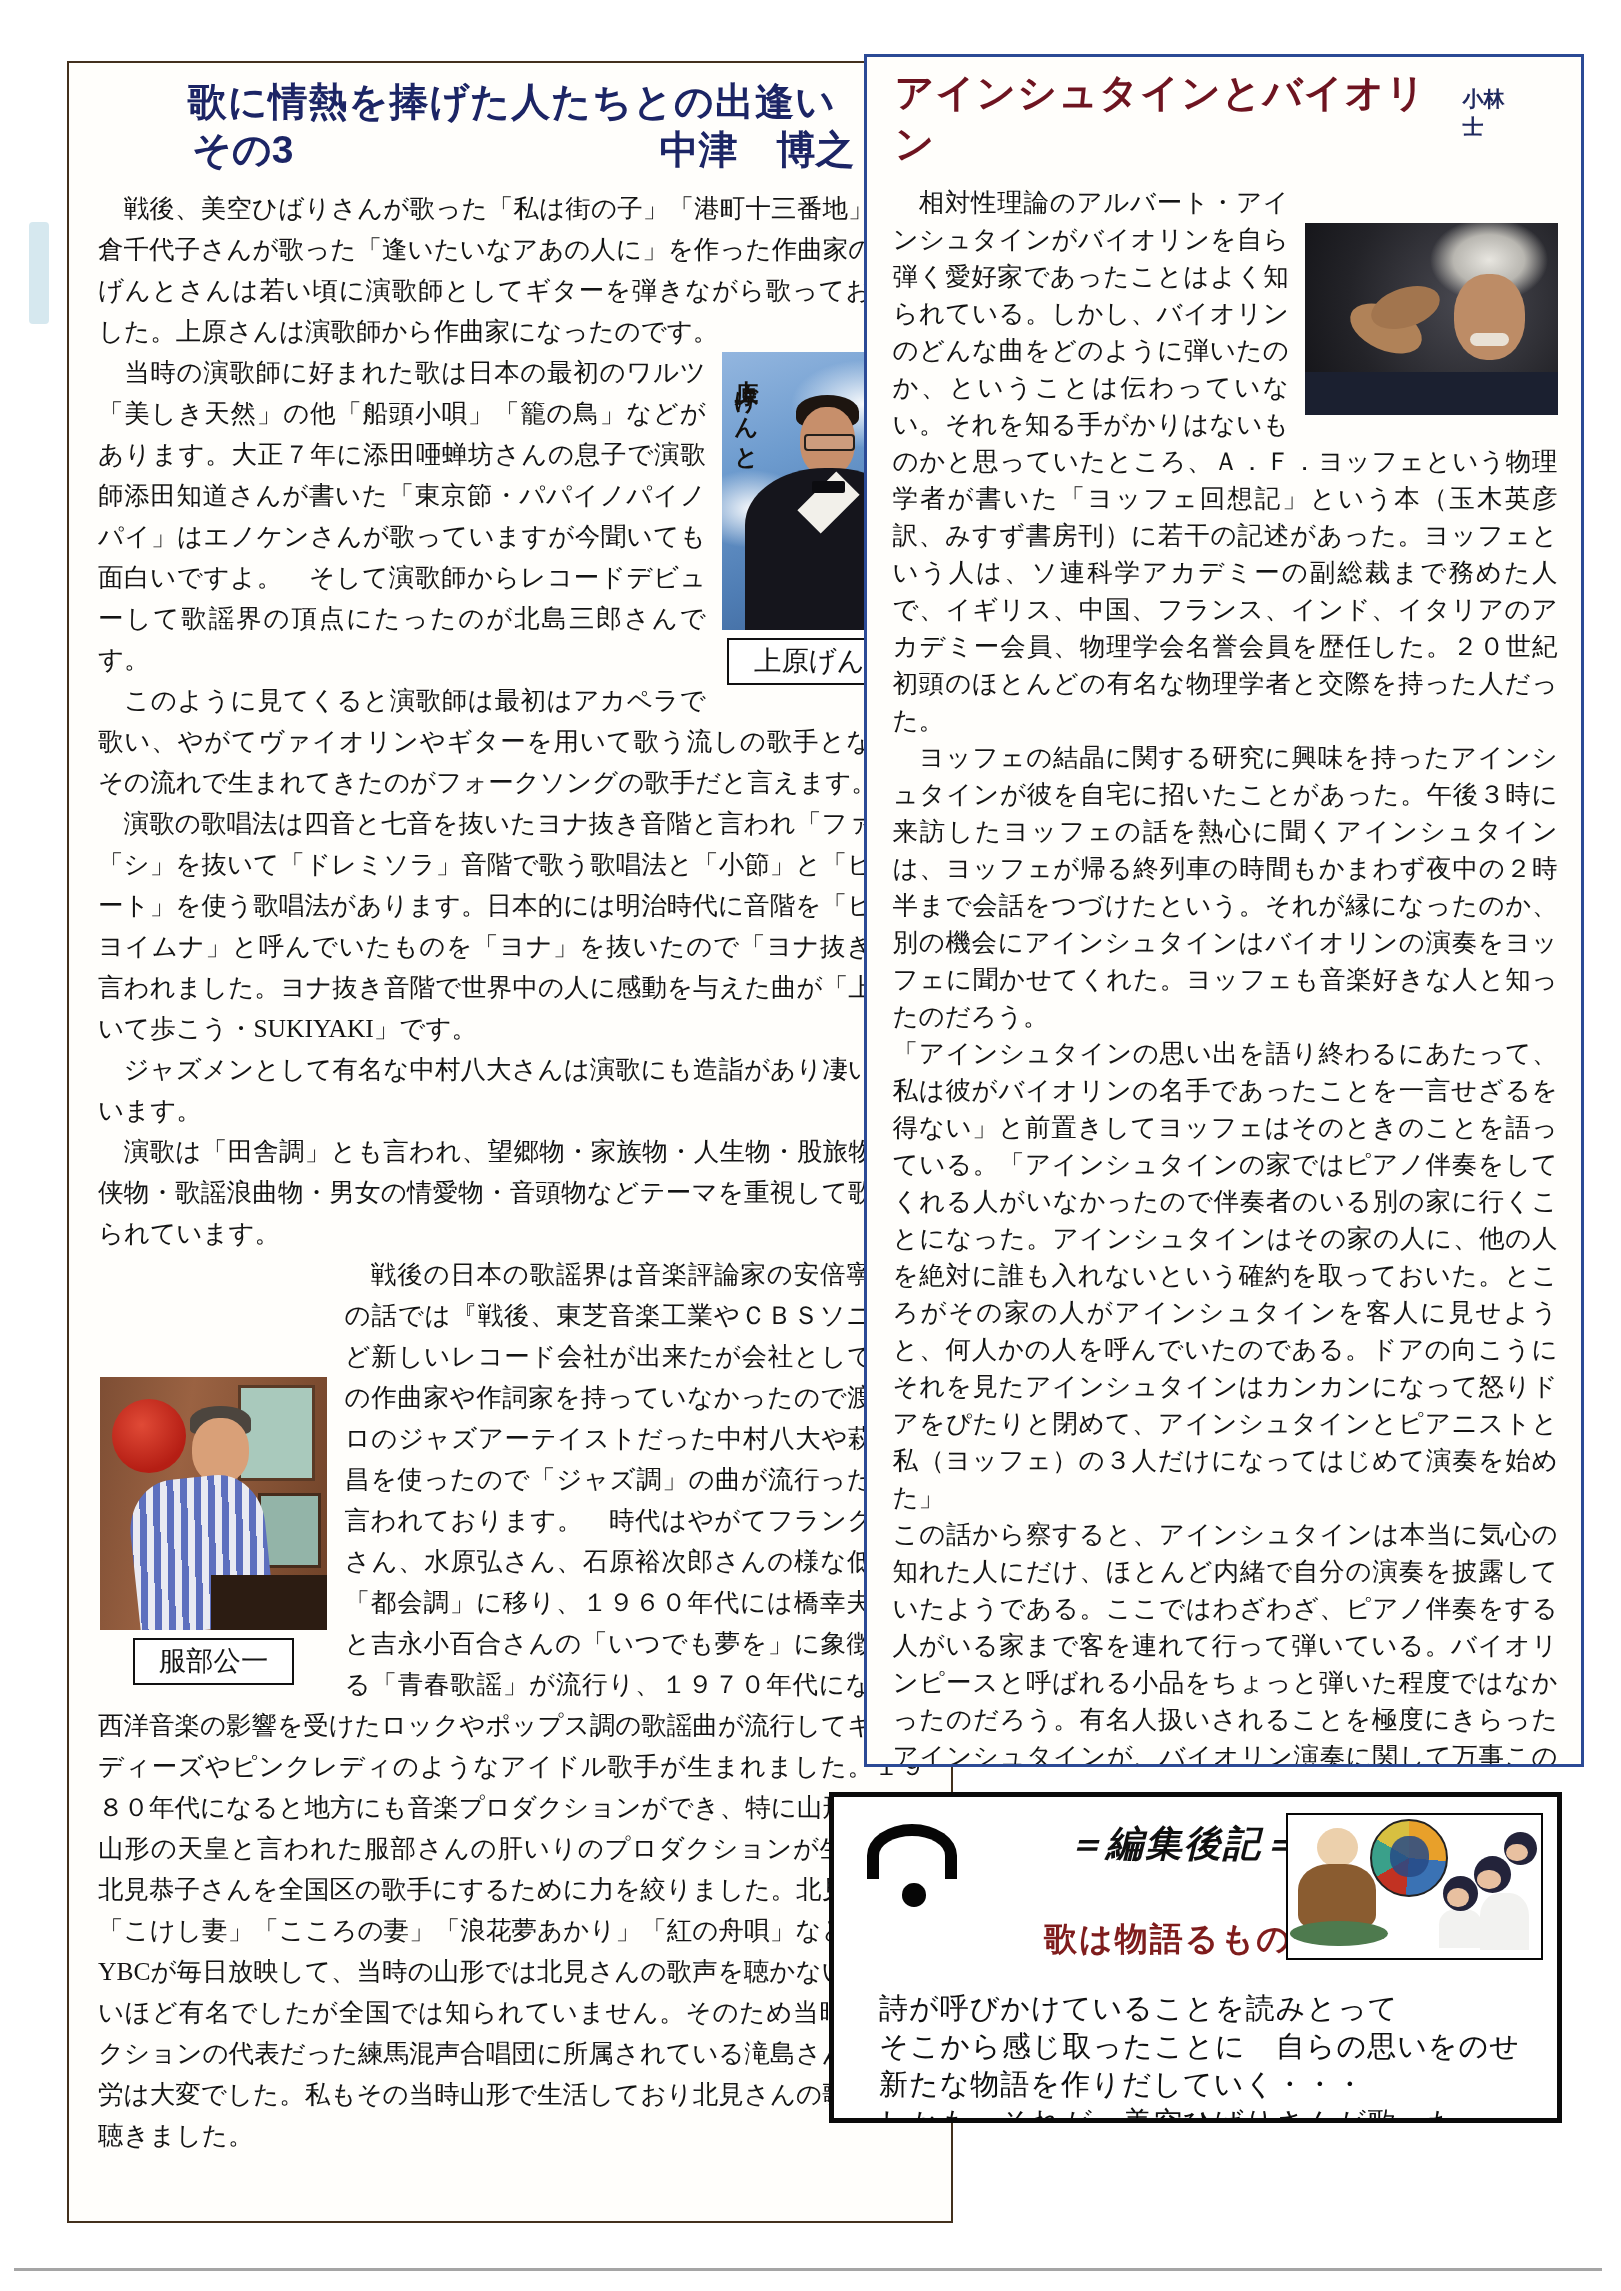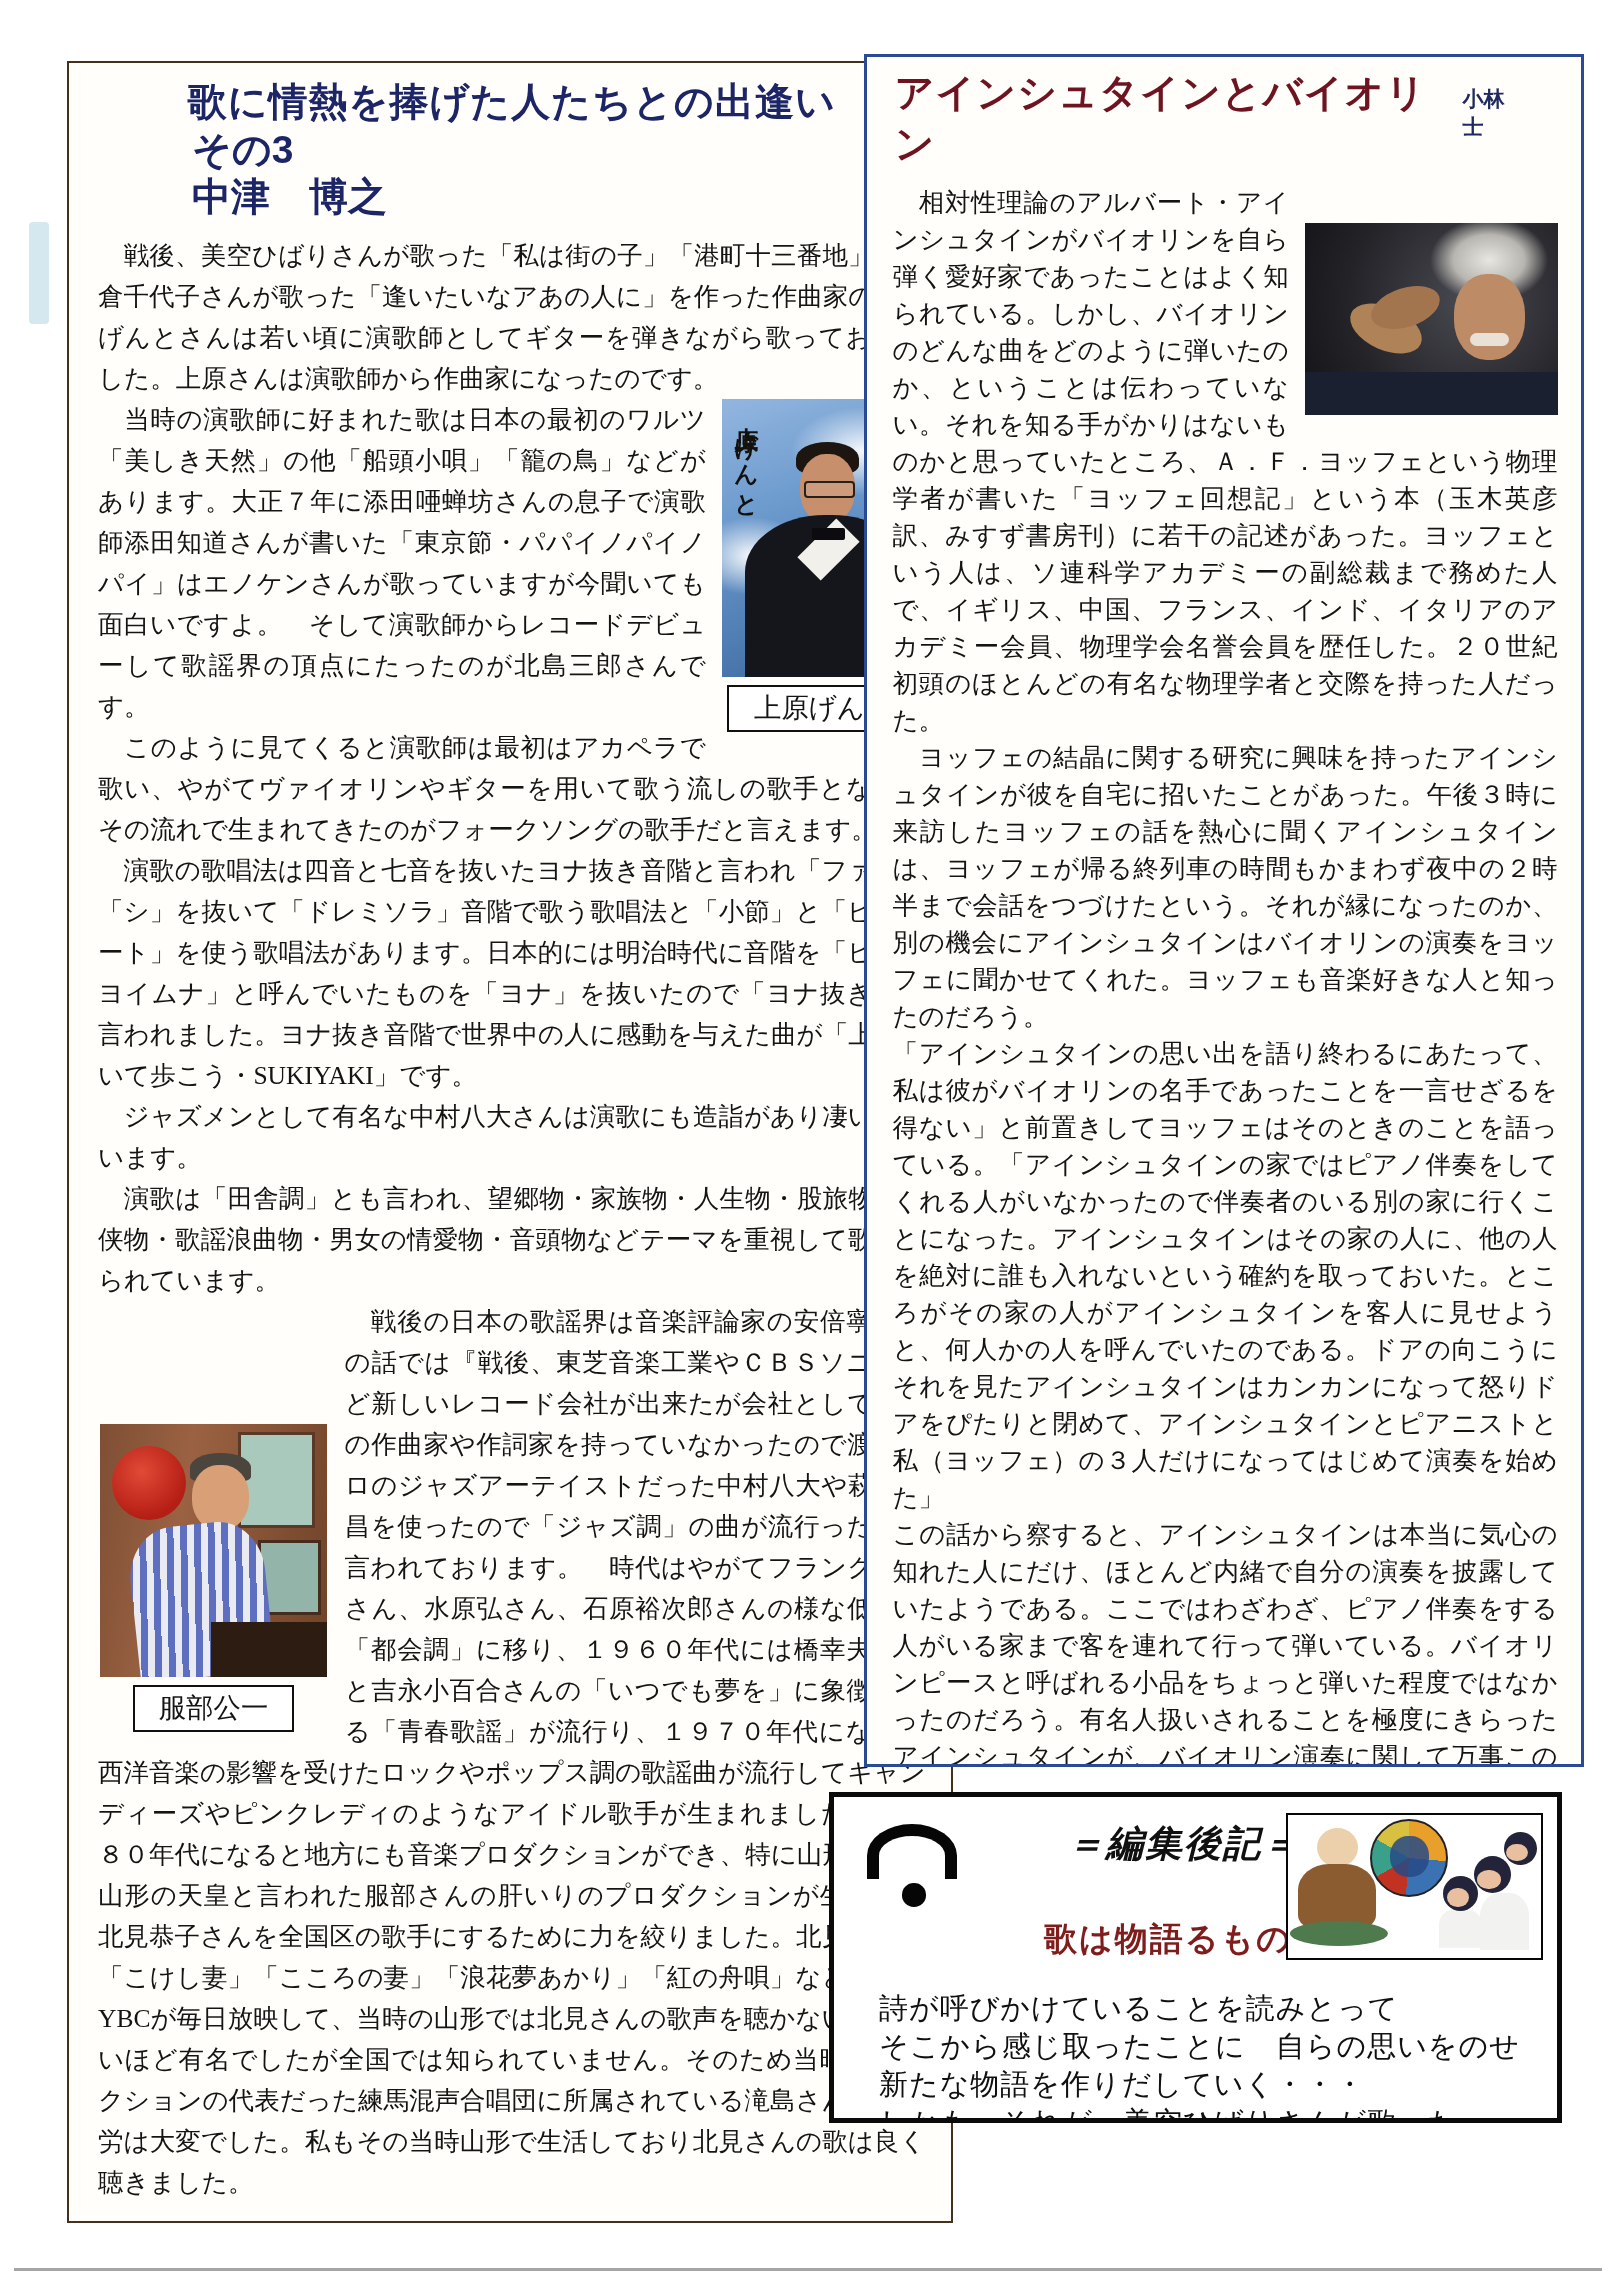--- a/index.html
+++ b/index.html
@@ -15,21 +15,21 @@
   .scan-line{position:absolute;left:13.7px;top:2268px;width:1588px;height:2.9px;background:#8f8f8f;opacity:.8;}
   
   .box{position:absolute;background:#fffefb;box-sizing:border-box;}
   .left-box{left:67px;top:61px;width:886px;height:2162px;border:2.9px solid var(--left-border);padding:13.7px 25.5px 0 29px;overflow:hidden;}
   .right-box{left:864px;top:54px;width:720px;height:1713px;border:3.9px solid var(--right-border);padding:9.8px 23.5px 0 25.5px;overflow:hidden;}
   .editorial-box{left:829px;top:1792px;width:733px;height:331px;border:5.9px solid var(--editorial-border);overflow:hidden;}
   
   .gothic{font-family:"Liberation Sans","DejaVu Sans",sans-serif;font-weight:bold;}
   .l-title{font-size:39px;line-height:49px;color:var(--left-title-color);text-align:center;letter-spacing:1px;}
   .l-title-row{display:flex;justify-content:space-between;align-items:baseline;padding:0 71px 0 94px;
-               font-size:39px;line-height:47px;color:var(--left-title-color);margin-bottom:15.7px;flex-direction:column;}
+               font-size:39px;line-height:47px;color:var(--left-title-color);margin-bottom:15.7px;}
   .r-title-row{display:flex;justify-content:space-between;align-items:baseline;padding:0 11.8px 0 2px;margin-bottom:15.7px;}
   .r-title{font-size:39px;line-height:51px;color:var(--right-title-color);letter-spacing:1px;}
   .r-author{font-size:21px;color:var(--author-color);}
   
   .body-l{font-size:25.5px;line-height:41px;text-align:justify;}
   .body-r{font-size:25.5px;line-height:37px;text-align:justify;}
   .para{margin:0;}
   
   .fig{display:block;}
   .fig-uehara{float:right;width:204px;margin:0 0 5.9px 15.7px;}

